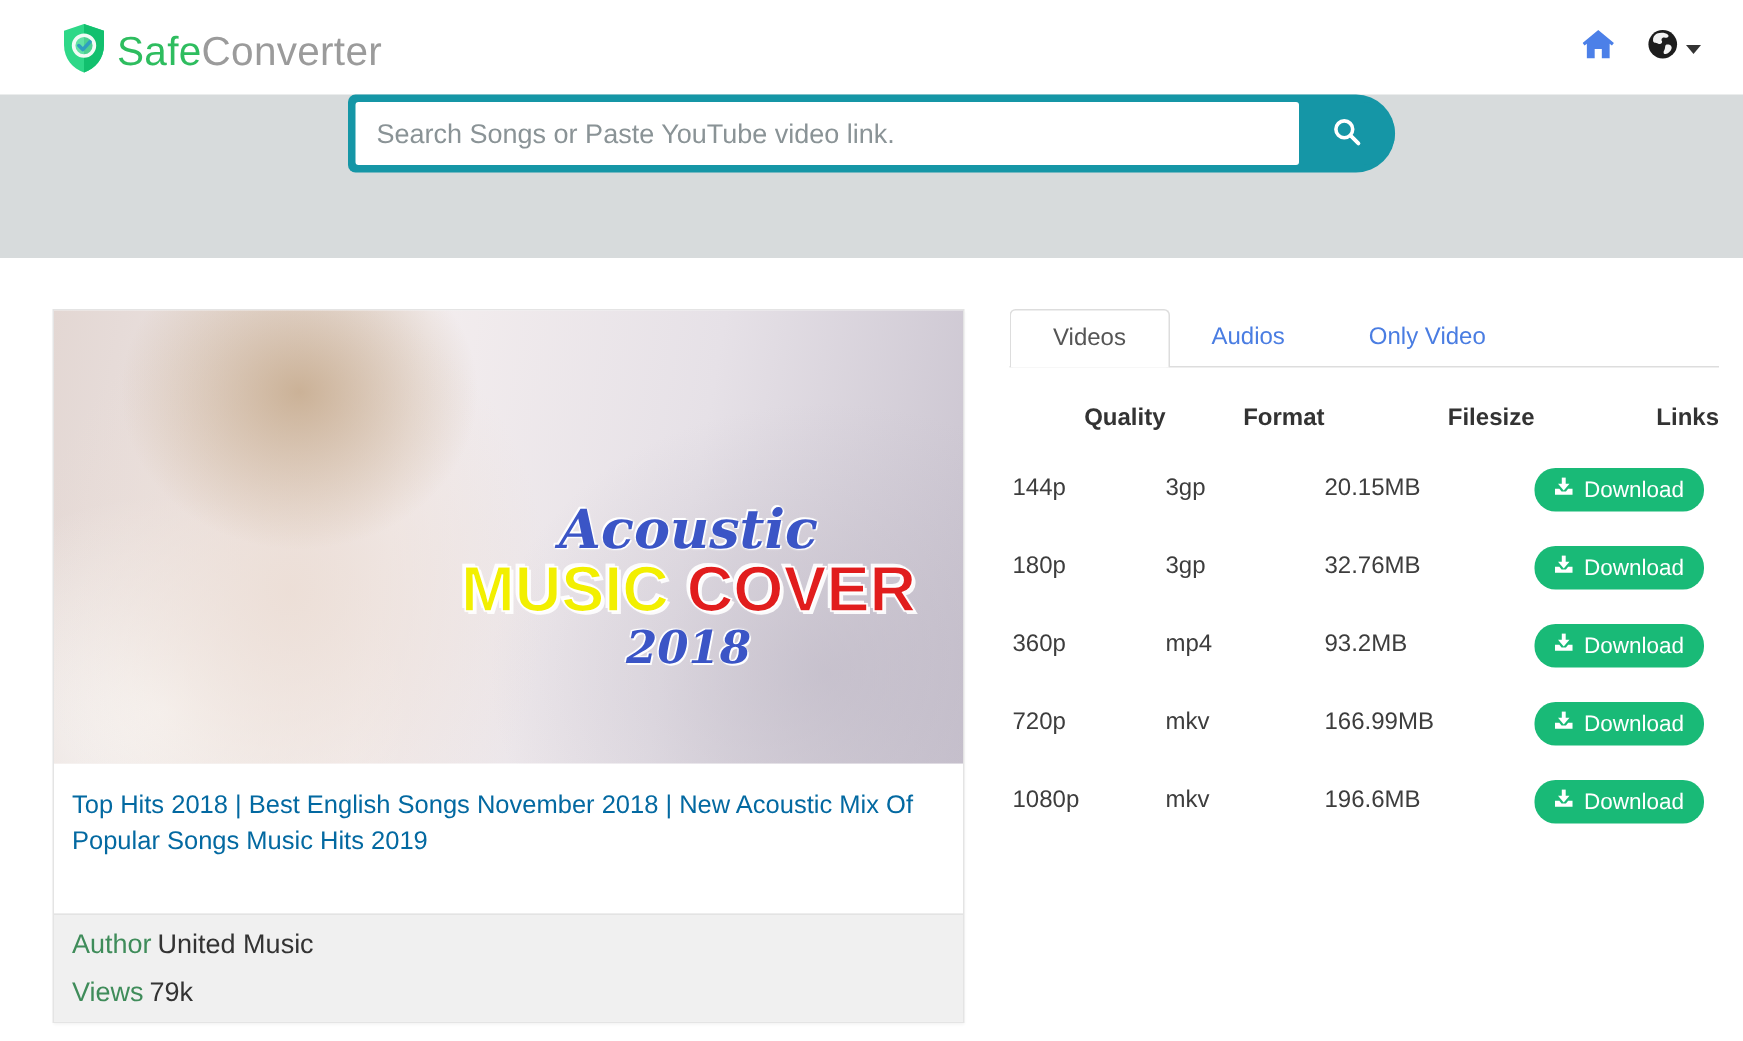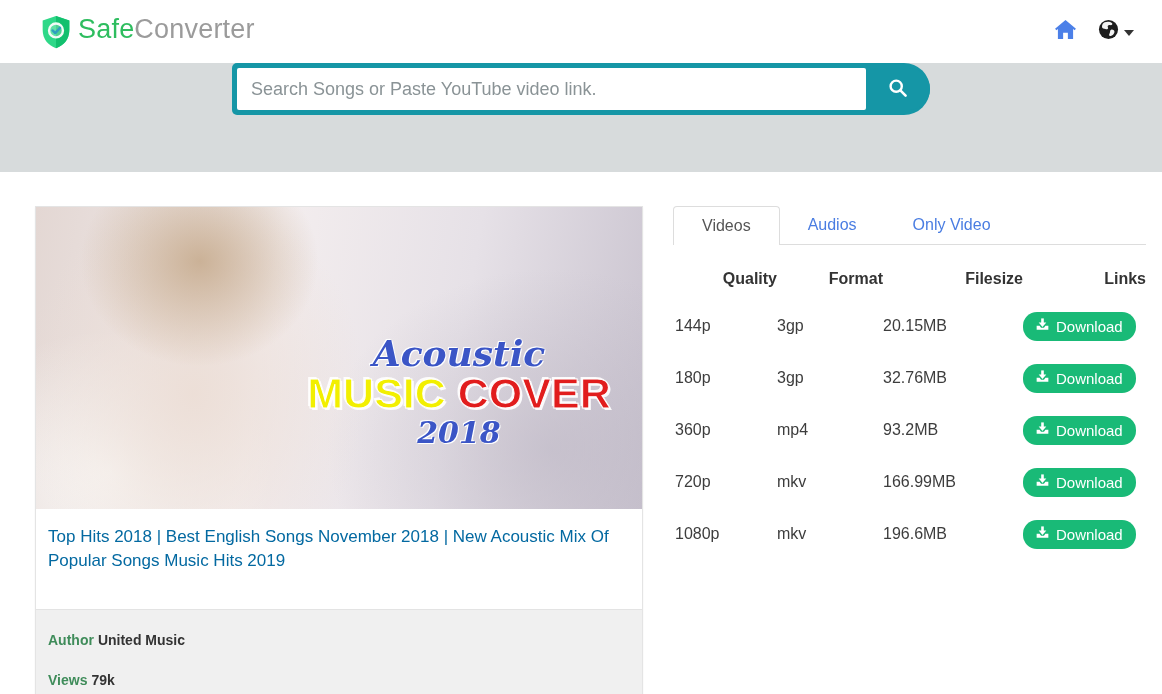--- a/index.html
+++ b/index.html
@@ -2,21 +2,21 @@
 <html style="--teal: #1596a6; --hero-gray: #d7dbdc; --btn-green: #19ba77; --label-green: #3f8c5a; --link-blue: #4a7de2; --brand-green: #2ebd5f; --brand-gray: #9b9b9b; --home-blue: #4c80e8;"><head>
 <meta charset="utf-8">
 <style>
   * { margin:0; padding:0; box-sizing:border-box; }
   html,body { width:1162px; height:694px; overflow:hidden; background:#fff;
     font-family:"Liberation Sans", sans-serif; color:#404040; }
 
   
   .navbar { height:63px; background:#fff; display:flex; align-items:center;
     justify-content:space-between; padding:0 28px 0 40px; }
-  .brand { display:flex; align-items:flex-start; gap:6px; cursor:pointer; }
+  .brand { display:flex; align-items:flex-end; gap:6px; cursor:pointer; }
   .brand svg { display:block; }
   .brand-text { font-size:27px; letter-spacing:.2px; }
   .b-safe { color:var(--brand-green); }
   .b-conv { color:var(--brand-gray); }
   .nav-right { display:flex; align-items:center; gap:22px; }
   .nav-link { display:flex; align-items:center; gap:5px; cursor:pointer; }
   .caret { width:0; height:0; border-left:5px solid transparent;
     border-right:5px solid transparent; border-top:6px solid #333; margin-top:2px; }
 
   
@@ -50,21 +50,21 @@
     text-shadow:0 0 2px #fff,0 0 2px #fff,1px 1px 0 #fff,-1px -1px 0 #fff; }
   .t-big { font-size:43px; font-weight:bold; letter-spacing:0; line-height:1.05; white-space:nowrap;
     text-shadow:0 0 2px #fff,2px 2px 0 rgba(255,255,255,.9),-2px -2px 0 rgba(255,255,255,.9); }
   .t-music { color:#f2ef00; -webkit-text-stroke:1px #fff; }
   .t-cover { color:#e11d1d; -webkit-text-stroke:1px #fff; }
   .t-year { font-family:"DejaVu Serif", serif; font-style:italic; font-weight:bold;
     font-size:30px; color:#3b55c6; line-height:1.15;
     text-shadow:0 0 2px #fff,1px 1px 0 #fff,-1px -1px 0 #fff; }
   .v-title { padding:16px 12px 36px; font-size:17px; line-height:24px; color:#0369a1; background:#fff; }
   .v-meta { list-style:none; background:#f0f0f0; border-top:1px solid #e3e3e3; }
-  .v-meta li { padding:22px 12px; font-size:14px; color:#333;font-weight:bold; }
+  .v-meta li { padding:9px 12px; font-size:18px; color:#333; }
   .v-meta li + li { padding-top:2px; }
   .m-label { color:var(--label-green); margin-right:4px; }
 
   
   .results { flex:1; margin-left:30px; }
   .tabs { display:flex; border-bottom:1px solid #ddd; }
   .tab { padding:10px 28px; font-size:16px; color:var(--link-blue);
     cursor:pointer; text-decoration:none; }
   .tab.active { color:#555; background:#fff; border:1px solid #ddd; border-bottom:none;
     border-radius:4px 4px 0 0; margin-bottom:-1px; }

